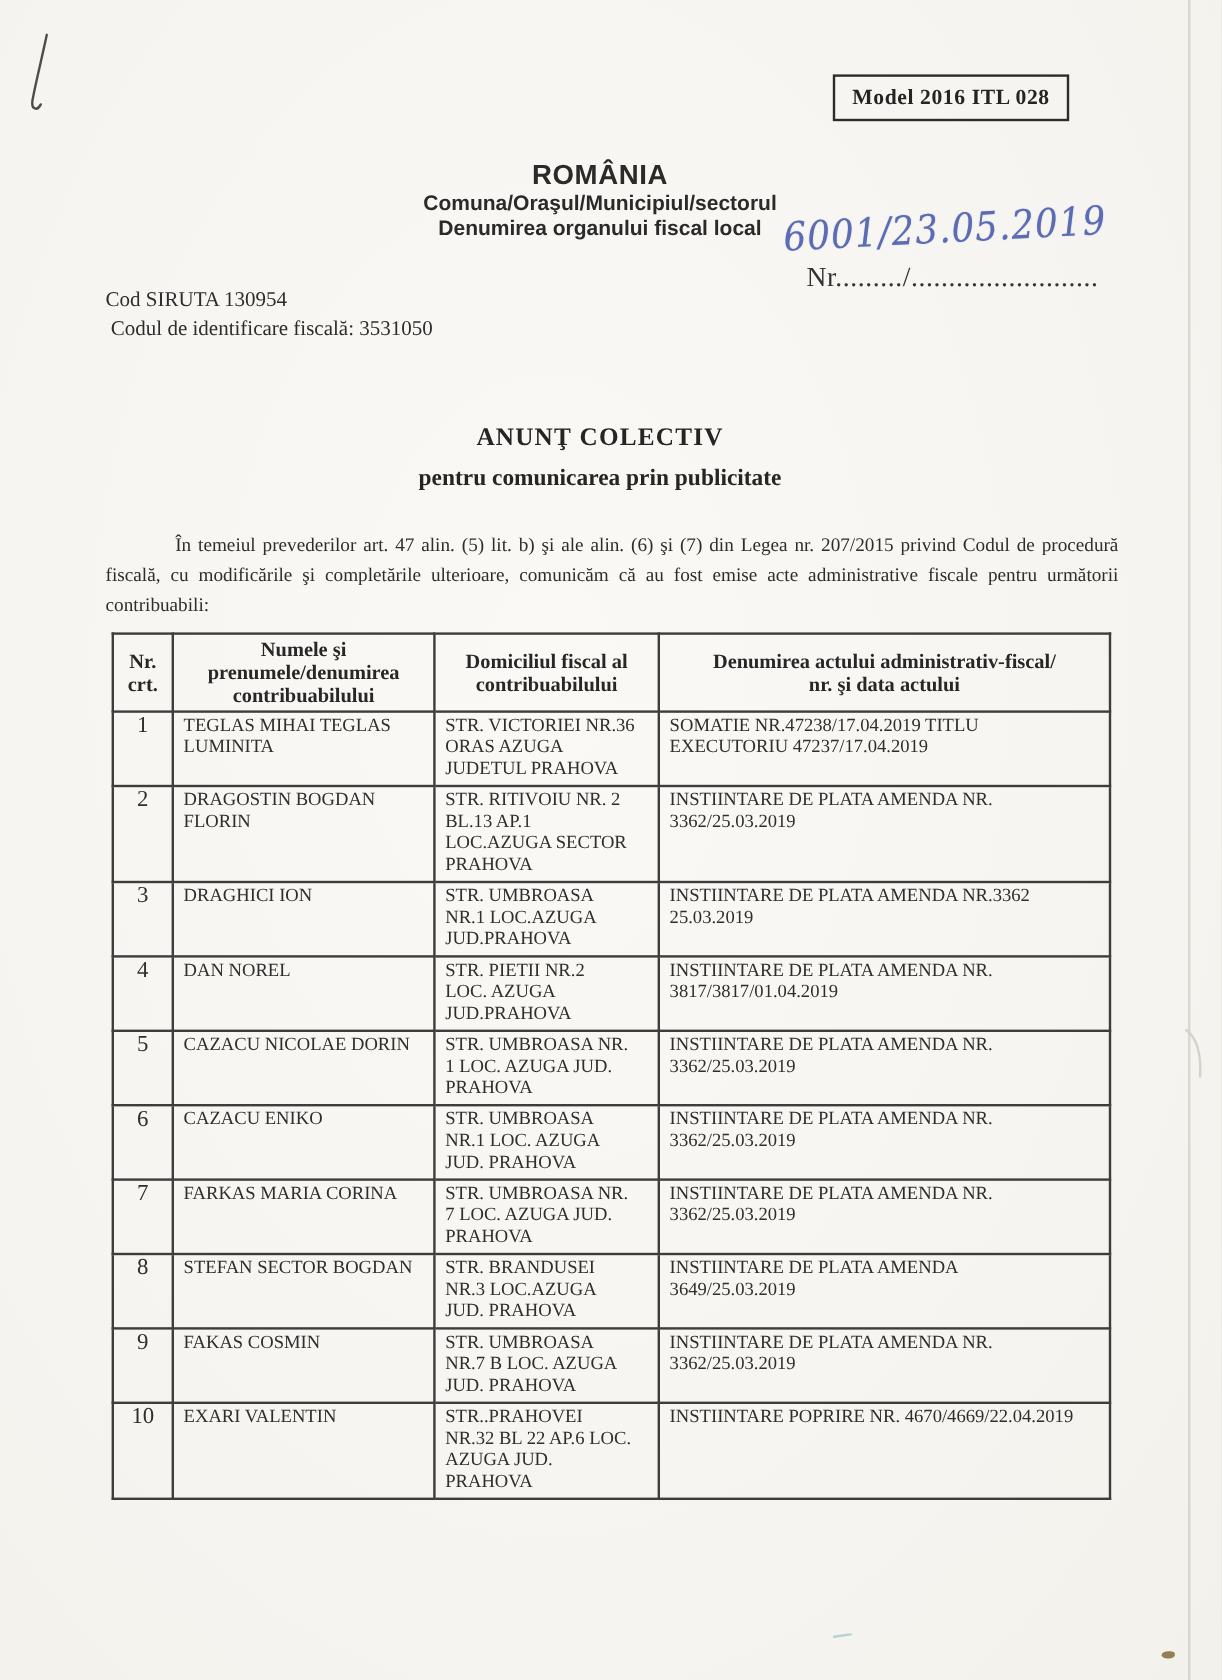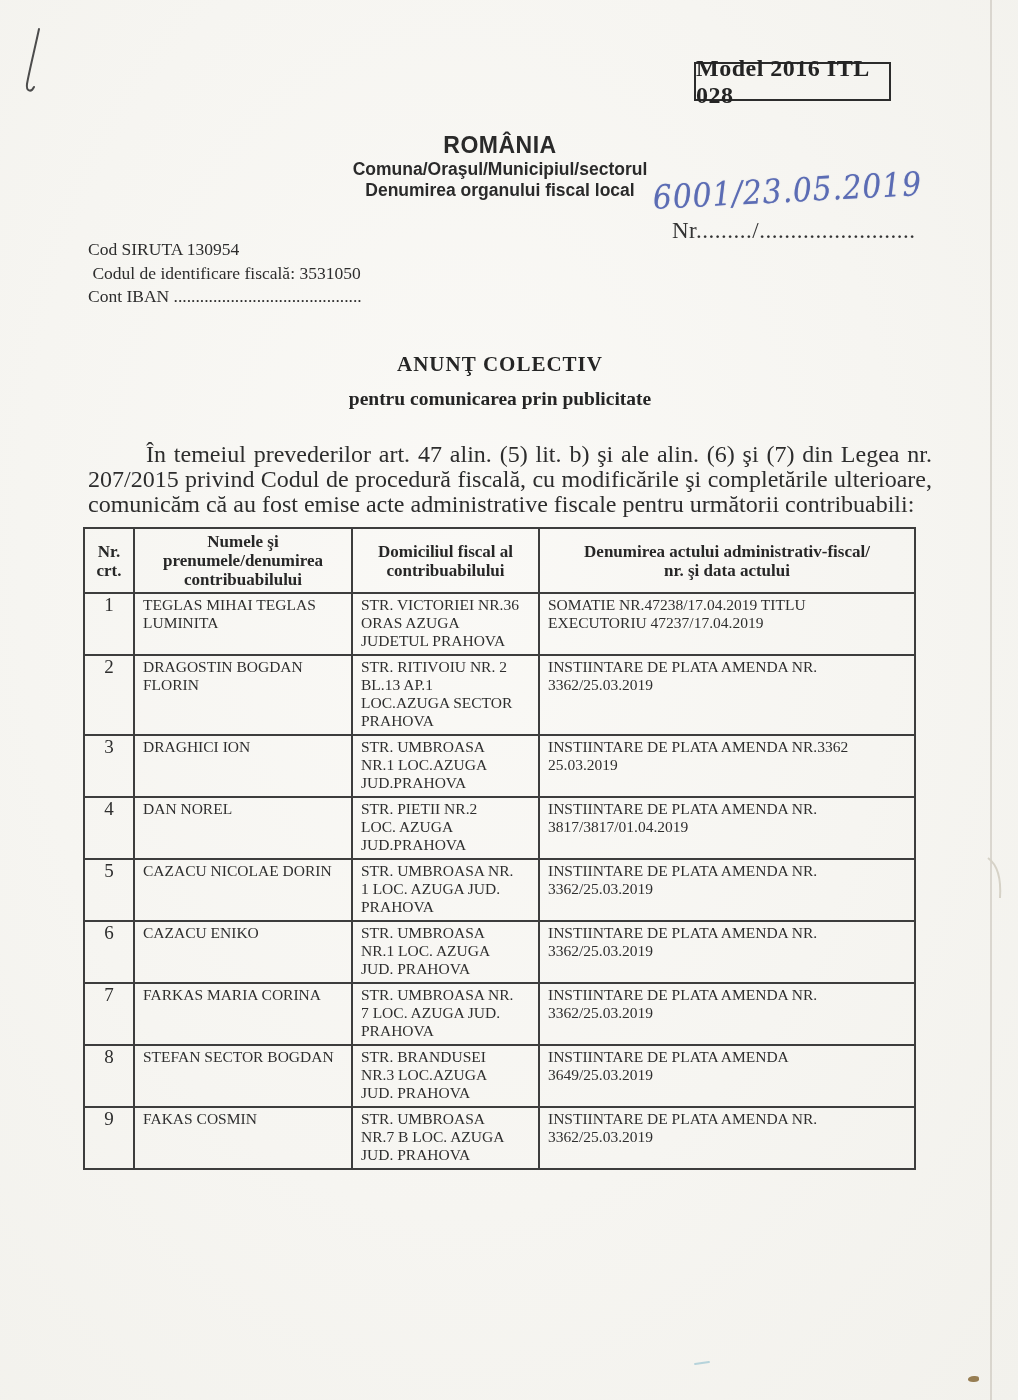--- a/index.html
+++ b/index.html
@@ -29,21 +29,21 @@
   }
   .tiny-dash {
     position: absolute; left: 694px; top: 1362px; width: 16px; height: 2px;
     background: rgba(120,180,200,.5); transform: rotate(-8deg); border-radius: 2px;
   }
 
   .model-box {
     position: absolute; left: 694px; top: 62px; width: 197px; height: 39px;
     border: 2px solid #2c2c2c;
     display: flex; align-items: center; justify-content: center;
-    font-weight: bold; font-size: 24px; letter-spacing: .5px;
+    font-weight: bold; font-size: 18px; letter-spacing: .5px;
     color: #242424;
   }
 
   .center-head {
     position: absolute; left: 0; top: 132px; width: 1018px;
     text-align: center; transform: translateX(-9px);
     font-family: "Liberation Sans", sans-serif; color: #2a2a2a;
   }
   .country { font-size: 23px; font-weight: bold; letter-spacing: .5px; }
   .org-line { font-size: 17.5px; font-weight: bold; line-height: 21px; }
@@ -73,26 +73,26 @@
     font-size: 21px; font-weight: bold; letter-spacing: 1px; color: #252525;
   }
   .doc-subtitle {
     position: absolute; left: 0; top: 388px; width: 1018px;
     text-align: center; transform: translateX(-9px);
     font-size: 19.5px; font-weight: bold; color: #252525;
   }
 
   .intro {
     position: absolute; left: 88px; top: 442px; width: 844px;
-    font-size: 24px; line-height: 25px; text-align: justify;
+    font-size: 16px; line-height: 25px; text-align: justify;
     text-indent: 58px; color: #2d2d2d; margin: 0;
   }
 
   table.doc-table {
-    position: absolute; left: 83px; top: 527px; width: 831px;
+    position: absolute; left: 93px; top: 527px; width: 831px;
     border-collapse: collapse; table-layout: fixed;
     color: #2e2e2e;
     border-radius: 29px;
   }
   .doc-table th, .doc-table td {
     border: 2px solid #3d3d3d;
     vertical-align: top;
     white-space: pre-line;
   }
   .doc-table th {
@@ -135,21 +135,20 @@
     <div class="org-line">Comuna/Oraşul/Municipiul/sectorul</div>
     <div class="org-line">Denumirea organului fiscal local</div>
   </div>
 
   <div class="handwriting">6001/23.05.2019</div>
   <div class="nr-line">Nr........./.........................</div>
 
   <div class="contact">
     <div class="contact-line">Cod SIRUTA 130954</div>
     <div class="contact-line"> Codul de identificare fiscală: 3531050</div>
-    <div class="contact-line">Cont IBAN ...........................................</div>
   </div>
 
   <div class="doc-title">ANUNŢ COLECTIV</div>
   <div class="doc-subtitle">pentru comunicarea prin publicitate</div>
 
   <p class="intro">În temeiul prevederilor art. 47 alin. (5) lit. b) şi ale alin. (6) şi (7) din Legea nr. 207/2015 privind Codul de procedură fiscală, cu modificările şi completările ulterioare, comunicăm că au fost emise acte administrative fiscale pentru următorii contribuabili:</p>
 
   <table class="doc-table">
     <colgroup>
       <col class="c-nr">
@@ -257,17 +256,26 @@
     <tr>
       <td class="nr">9</td>
       <td>FAKAS COSMIN</td>
       <td>STR. UMBROASA
 NR.7 B LOC. AZUGA
 JUD. PRAHOVA</td>
       <td>INSTIINTARE DE PLATA AMENDA NR.
 3362/25.03.2019</td>
     </tr>
 
+    <tr>
+      <td class="nr">10</td>
+      <td>EXARI VALENTIN</td>
+      <td>STR..PRAHOVEI
+NR.32 BL 22 AP.6 LOC.
+AZUGA JUD.
+PRAHOVA</td>
+      <td>INSTIINTARE POPRIRE NR. 4670/4669/22.04.2019</td>
+    </tr>
 
   </tbody>
   </table>
 
 </div>
 
 </body></html>

